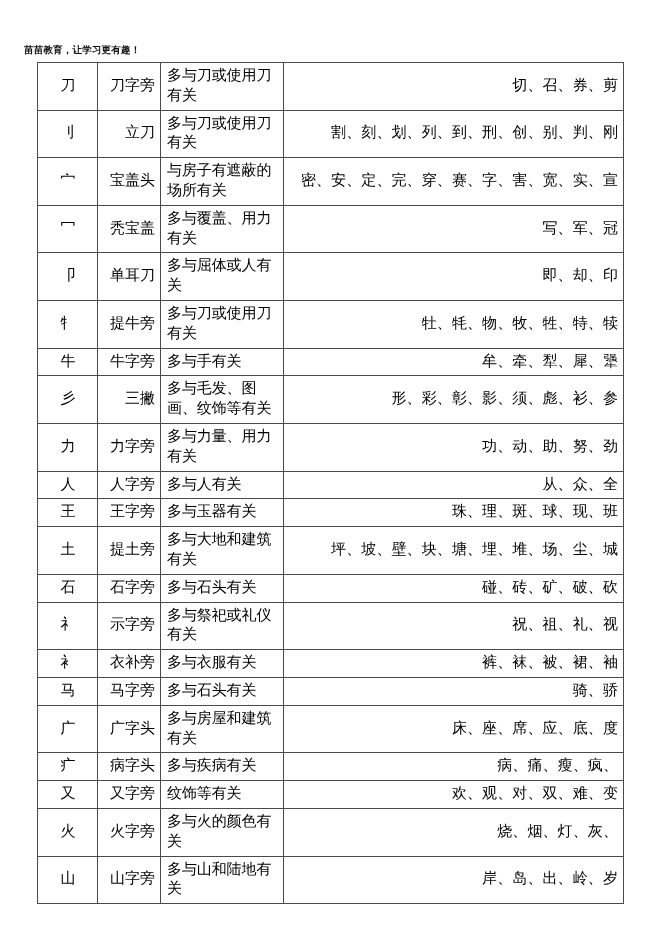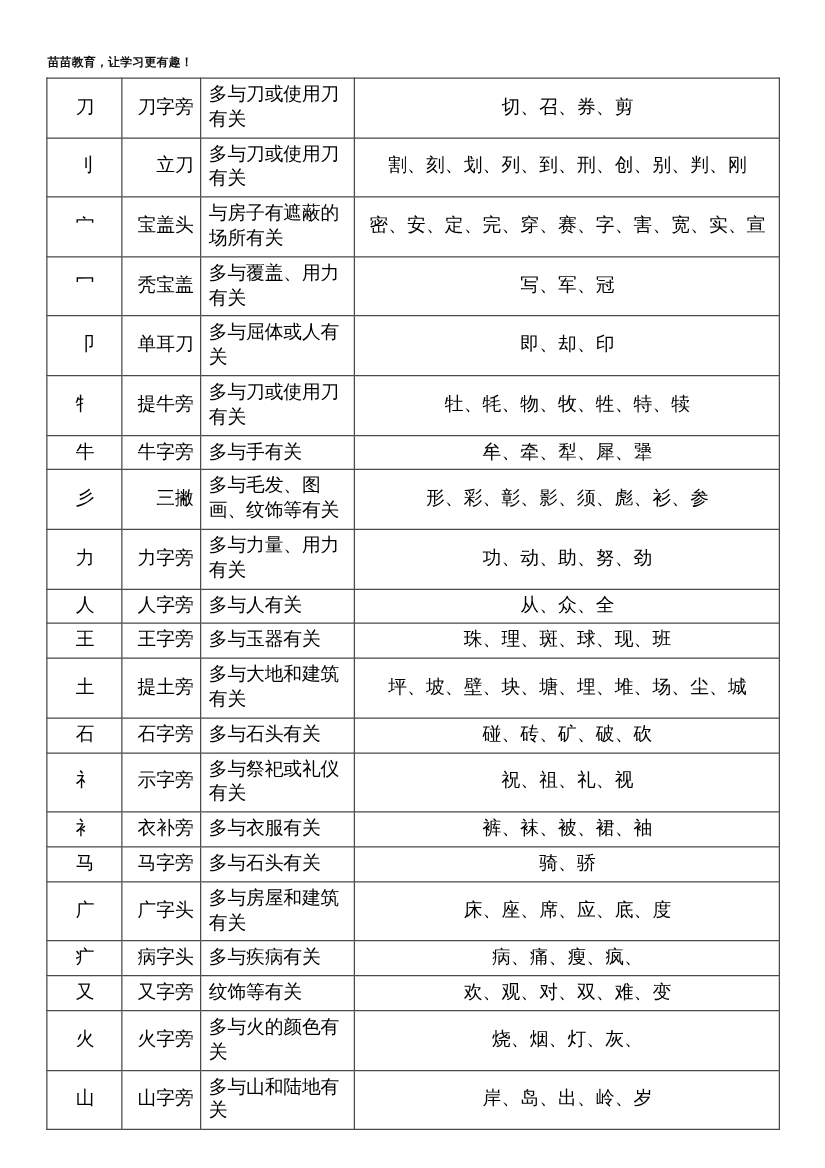--- a/index.html
+++ b/index.html
@@ -17,21 +17,21 @@
   }
   .page {
     position: relative;
     width: 660px;
     height: 934px;
     box-sizing: border-box;
     padding: 0;
   }
   .doc-header {
     position: absolute;
-    left: 38px;
+    left: 24px;
     top: 44px;
     font-size: 9.5px;
     font-weight: bold;
     letter-spacing: 0.2px;
     color: #111111;
     white-space: nowrap;
     font-family: "DejaVu Serif", "Liberation Serif", serif;
   }
   .table-wrap {
     position: absolute;
@@ -73,21 +73,21 @@
     white-space: nowrap;
   }
   td.cell-meaning {
     text-align: left;
     font-size: 14.5px;
     letter-spacing: -0.1px;
     line-height: 1.3;
     margin-top: 16px;
   }
   td.cell-examples {
-    text-align: center;
+    text-align: right;
     font-size: 15px;
     line-height: 1.32;
     letter-spacing: 0.1px;
     word-break: break-all;
   }
 </style>
 </head>
 <body>
 
 <div class="page">

